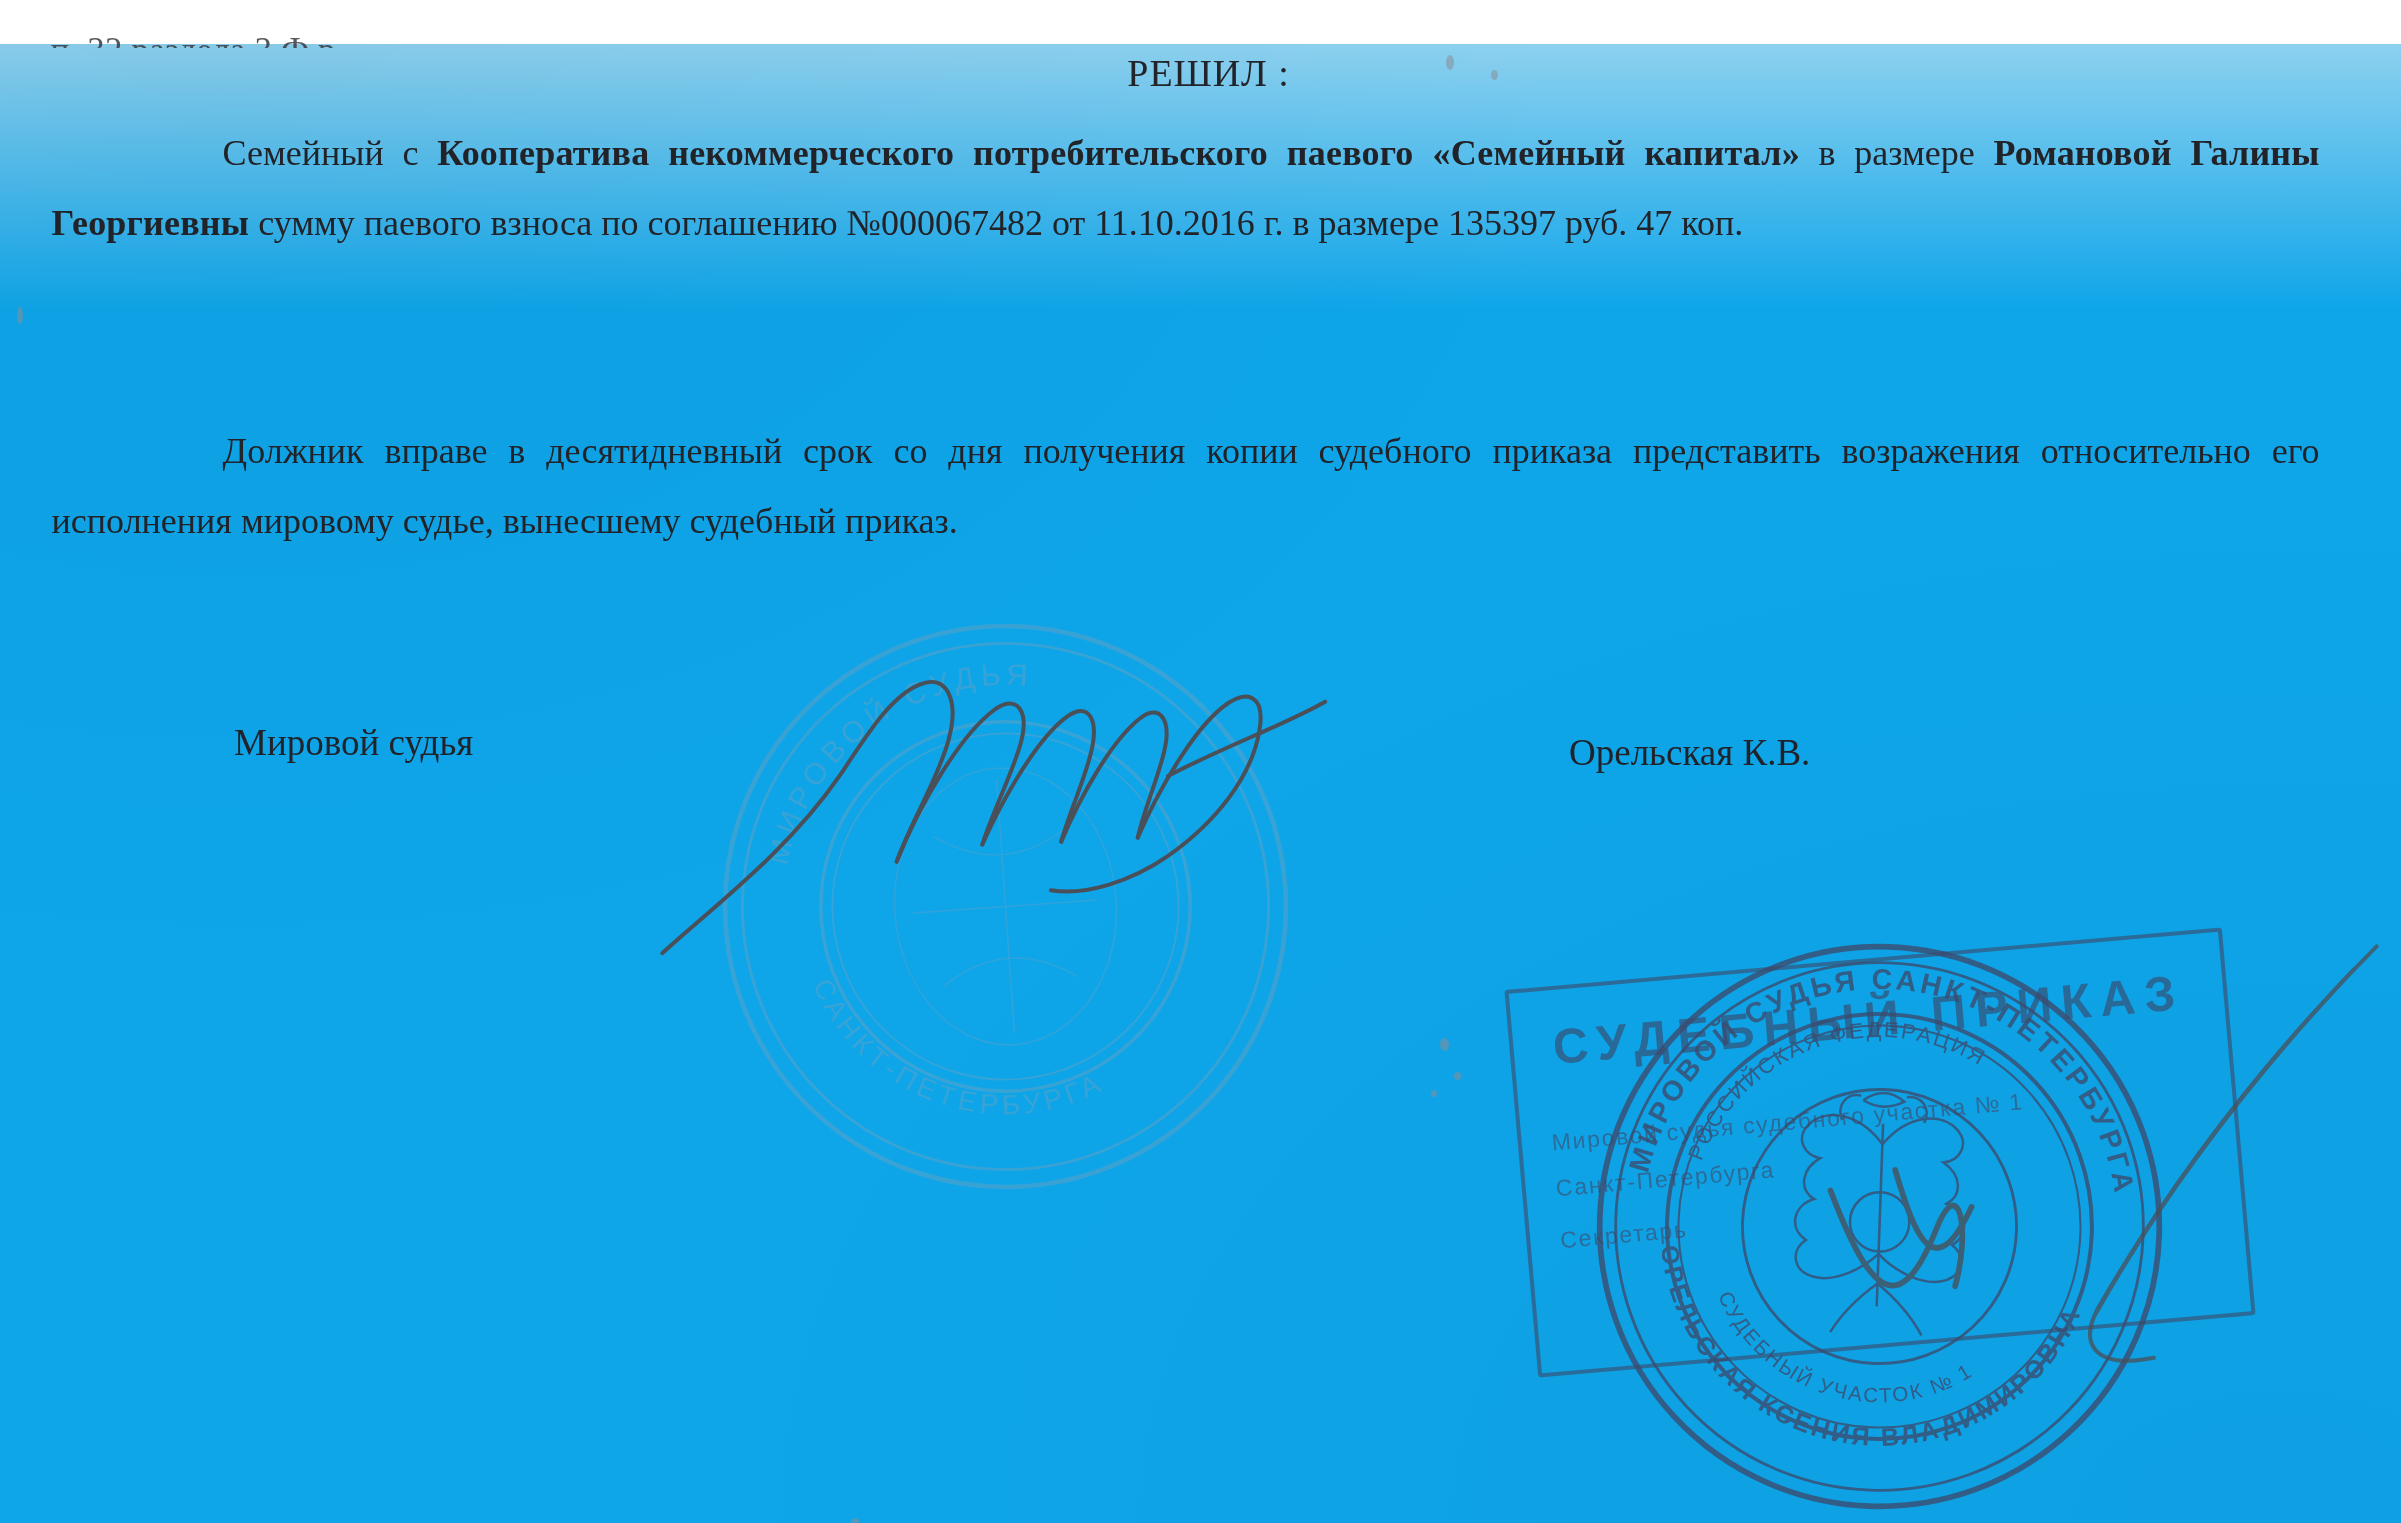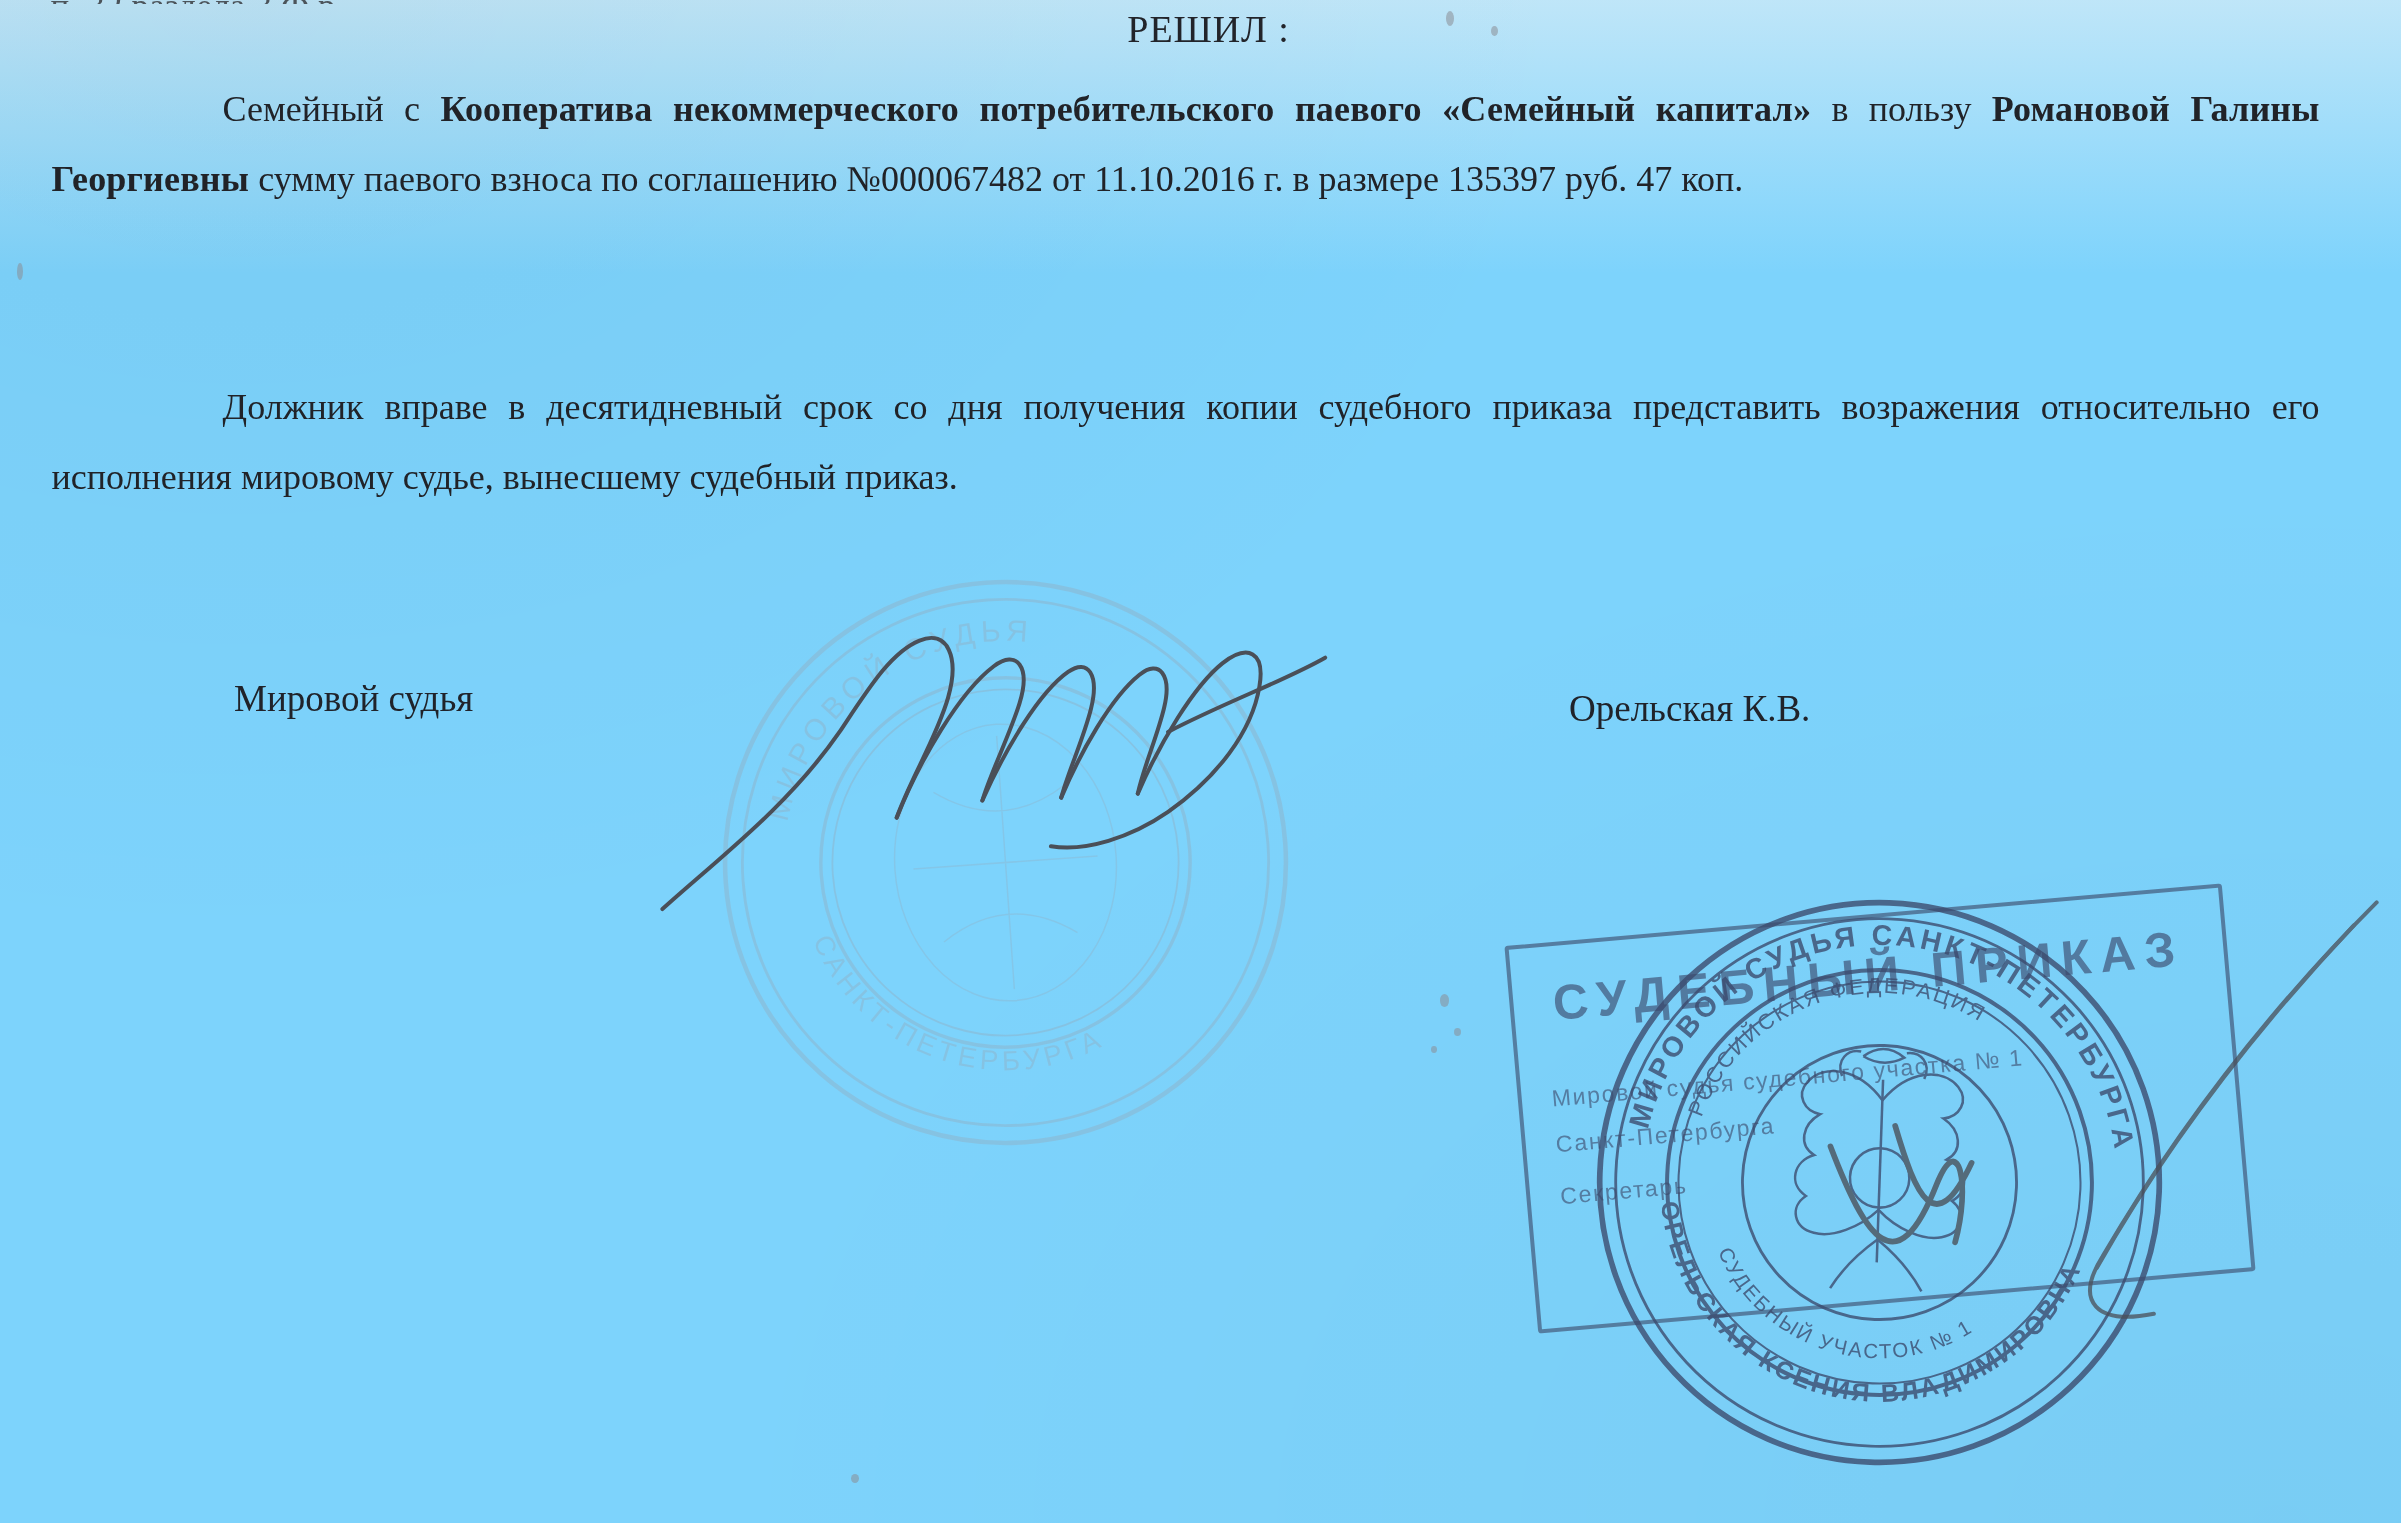--- a/index.html
+++ b/index.html
@@ -12,21 +12,22 @@
     height: 1524px;
     position: relative;
     overflow: hidden;
     font-family: "Liberation Serif", "DejaVu Serif", serif;
     color: #1d1f22;
   }
 
   .page {
     position: absolute;
     inset: 0;
-    background: #7dd3fc;
+    background: #0ea5e9;
+    margin-top: 44px;
   }
 
   
   .paper-tint {
     position: absolute;
     inset: 0;
     background:
       radial-gradient(ellipse at 10% 0%, rgba(0,0,0,0.035), rgba(0,0,0,0) 45%),
       radial-gradient(ellipse at 95% 100%, rgba(0,0,0,0.03), rgba(0,0,0,0) 50%),
       linear-gradient(180deg, rgba(245,245,245,0.55), rgba(255,255,255,0) 18%);
@@ -207,21 +208,21 @@
 
   <div class="text-block">
 
     <div class="cut-line">п. 32 раздела 3 Ф р</div>
 
     <div class="heading">
       <span class="word">РЕШИЛ :</span>
     </div>
 
     <div class="para" id="para-1">
-      <span class="indent"></span><span>Семейный с </span><b>Кооператива некоммерческого потребительского паевого «Семейный капитал»</b><span> в пользу </span><b>Романовой Галины Георгиевны</b><span> сумму паевого взноса по соглашению №000067482 от 11.10.2016 г. в размере 135397 руб. 47 коп.</span>
+      <span class="indent"></span><span>Семейный с </span><b>Кооператива некоммерческого потребительского паевого «Семейный капитал»</b><span> в размере </span><b>Романовой Галины Георгиевны</b><span> сумму паевого взноса по соглашению №000067482 от 11.10.2016 г. в размере 135397 руб. 47 коп.</span>
     </div>
 
     <div class="para" id="para-2">
       <span class="indent"></span><span>Должник вправе в десятидневный срок со дня получения копии судебного приказа представить возражения относительно его исполнения мировому судье, вынесшему судебный приказ.</span>
     </div>
 
     <div class="sign-row">
       <div class="sign-label">Мировой судья</div>
       <div class="sign-name">Орельская К.В.</div>
     </div>

